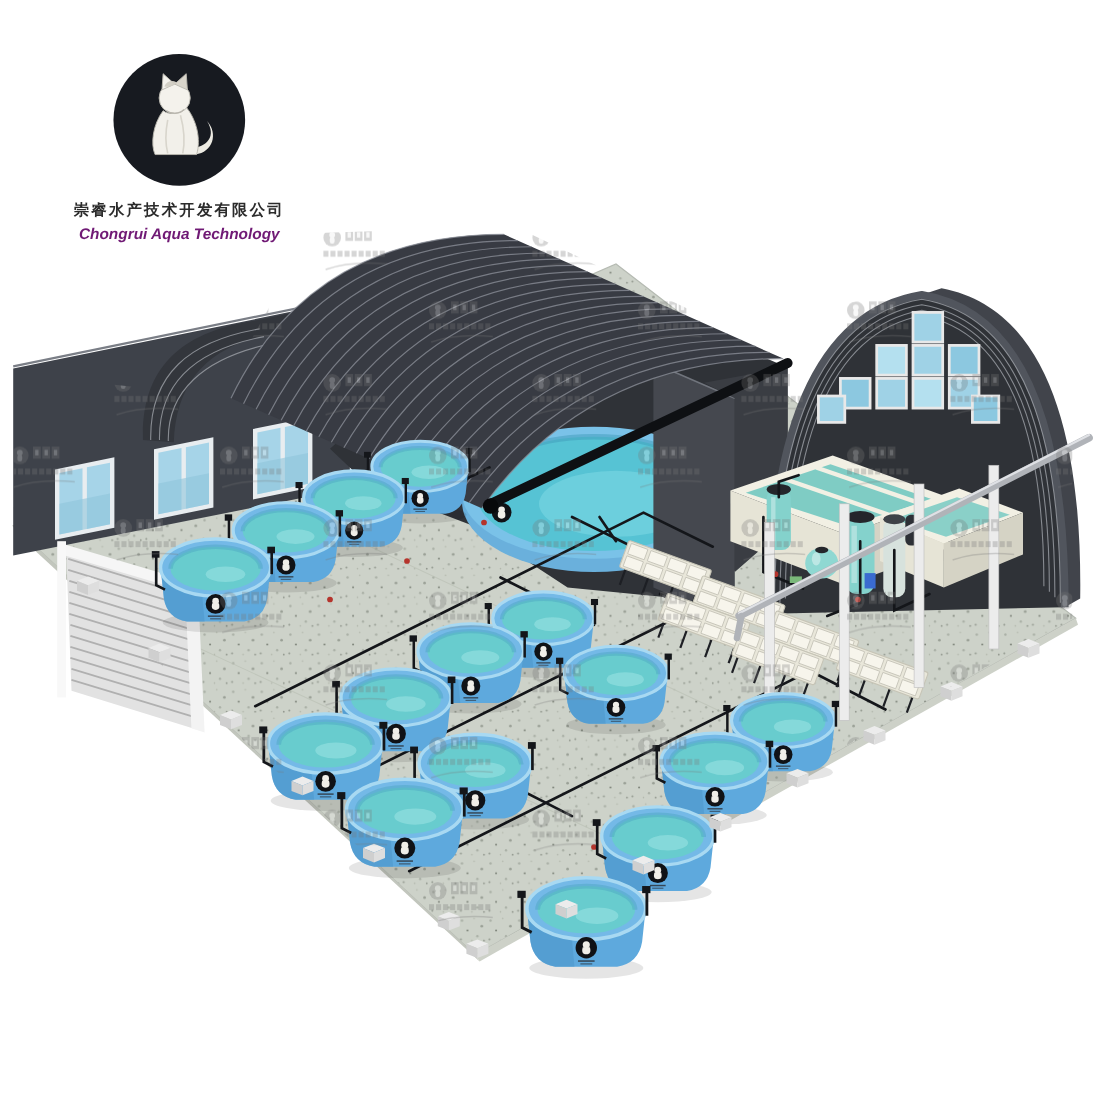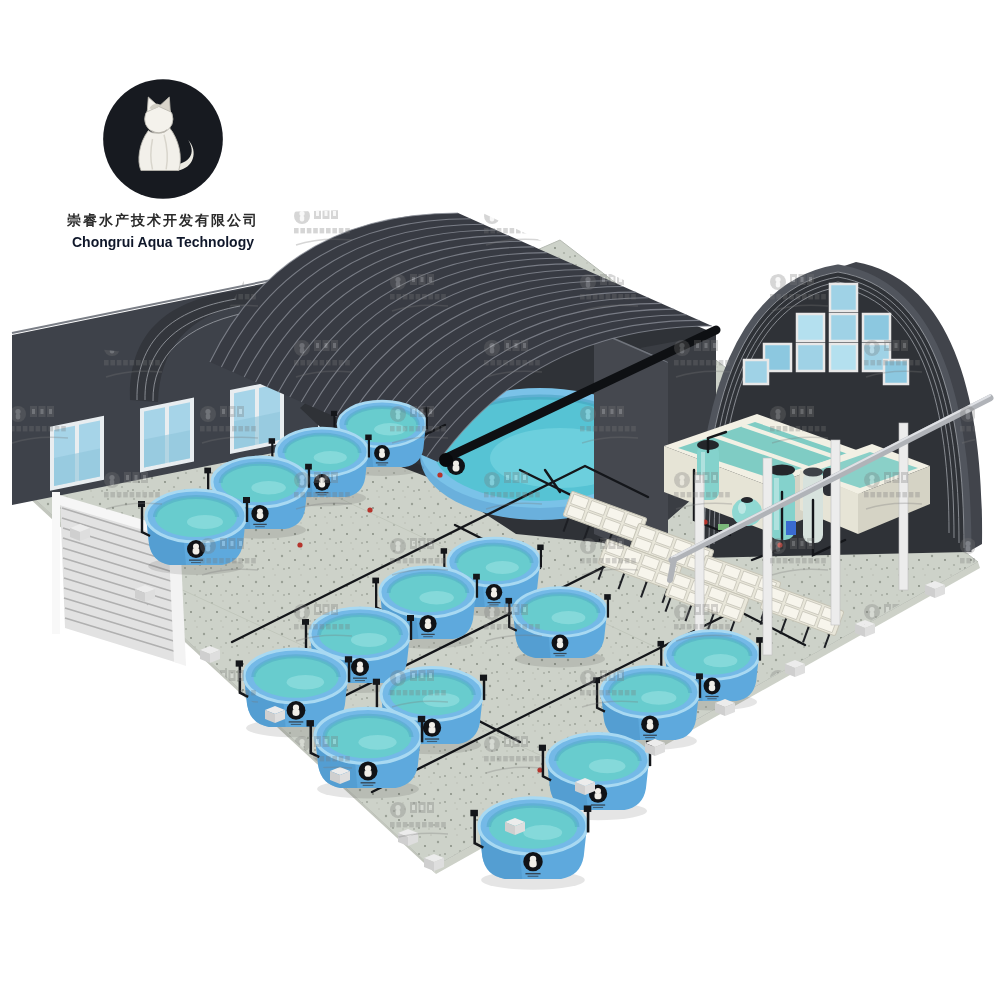--- a/index.html
+++ b/index.html
@@ -1,23 +1,23 @@
 <!DOCTYPE html>
 <html><head>
 <meta charset="utf-8">
 <style>
   html,body{margin:0;padding:0;background:#ffffff;}
   .stage{position:relative;width:1000px;height:1000px;background:#ffffff;overflow:hidden;
          font-family:"Liberation Sans", sans-serif;}
   .scene-svg{position:absolute;left:0;top:0;}
-  .logo{position:absolute;left:38px;top:76px;width:250px;text-align:center;z-index:5;}
+  .logo{position:absolute;left:38px;top:46px;width:250px;text-align:center;z-index:5;}
   .logo-mark{display:block;margin:0 auto;width:126px;height:126px;}
   .logo-cn{margin-top:10px;font-family:"DejaVu Serif", serif;font-weight:bold;
            font-size:14px;letter-spacing:2px;color:#2b2b2b;white-space:nowrap;}
-  .logo-en{margin-top:4px;font-weight:bold;font-size:14px;color:#0f172a;}
+  .logo-en{margin-top:4px;font-style:italic;font-weight:bold;font-size:14px;color:#701a75;}
   .rib{fill:none;stroke:#8e929b;stroke-width:1.1;opacity:.75;}
   .rib2{fill:none;stroke:#9da1a8;stroke-width:1;opacity:.8;}
   .pipe{fill:none;stroke:#14161a;stroke-width:2.4;stroke-linecap:round;}
   .valve{fill:#b5342c;}
 </style>
 </head>
 <body>
 
 <div class="stage">
 

